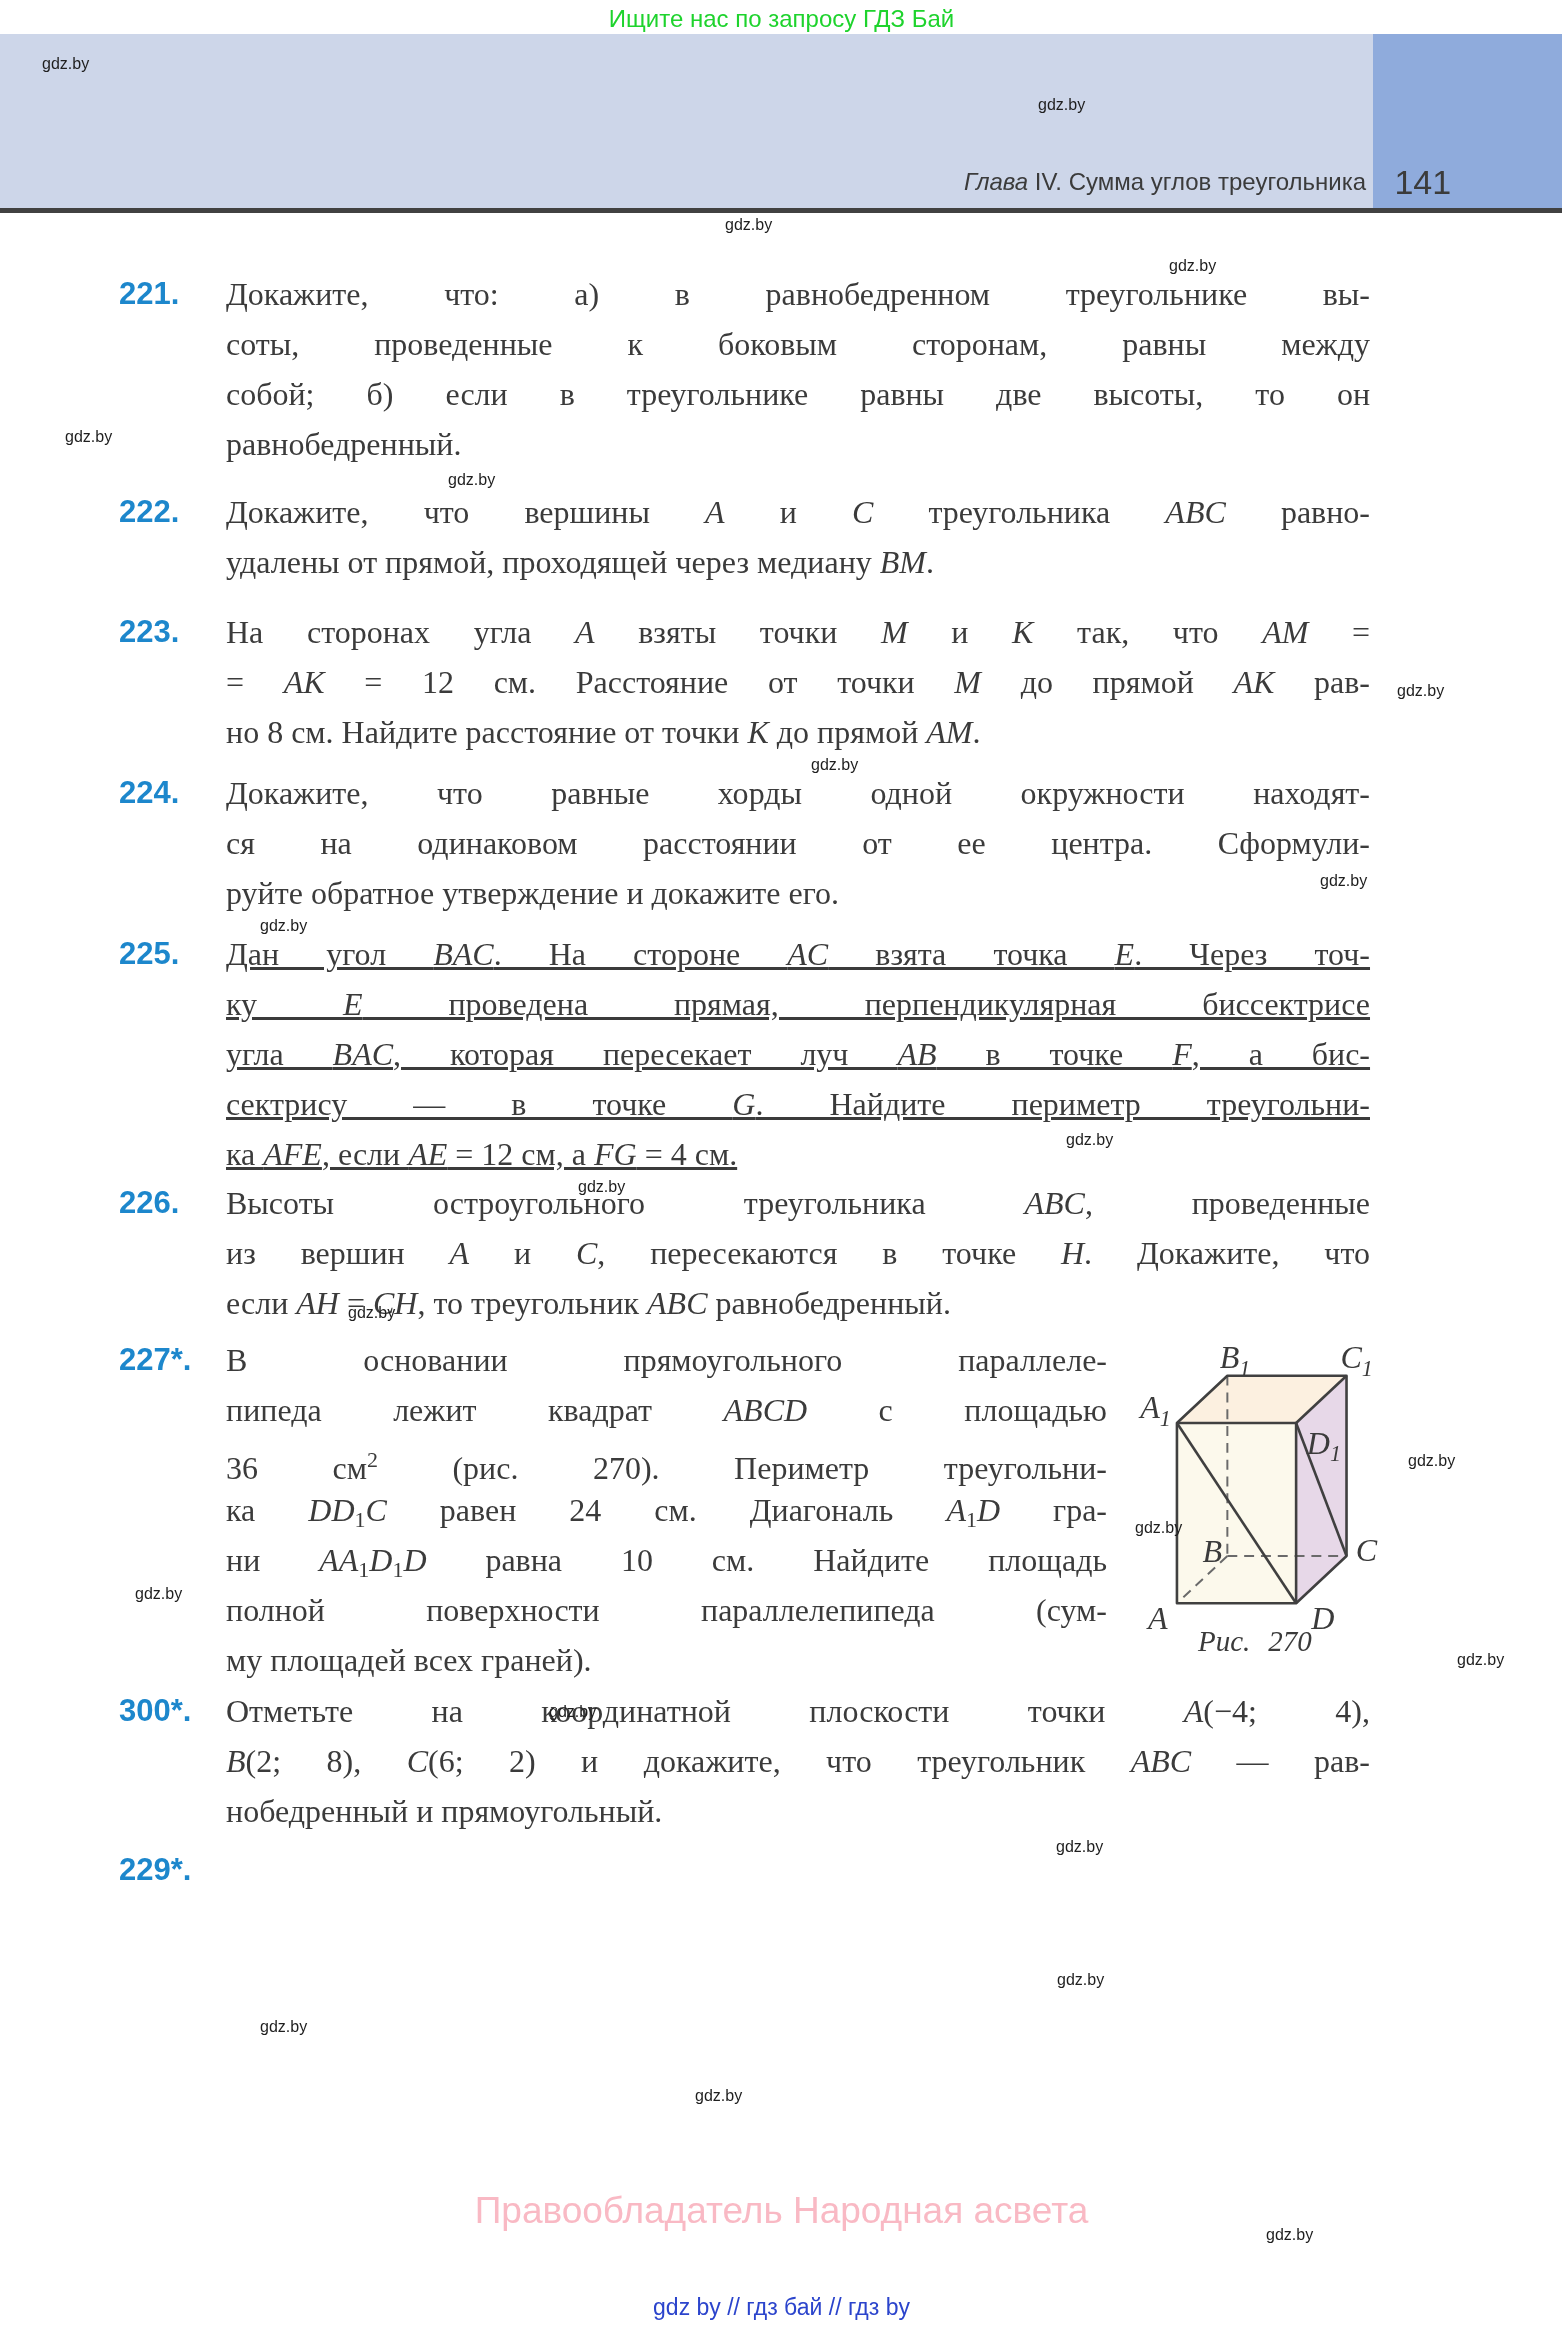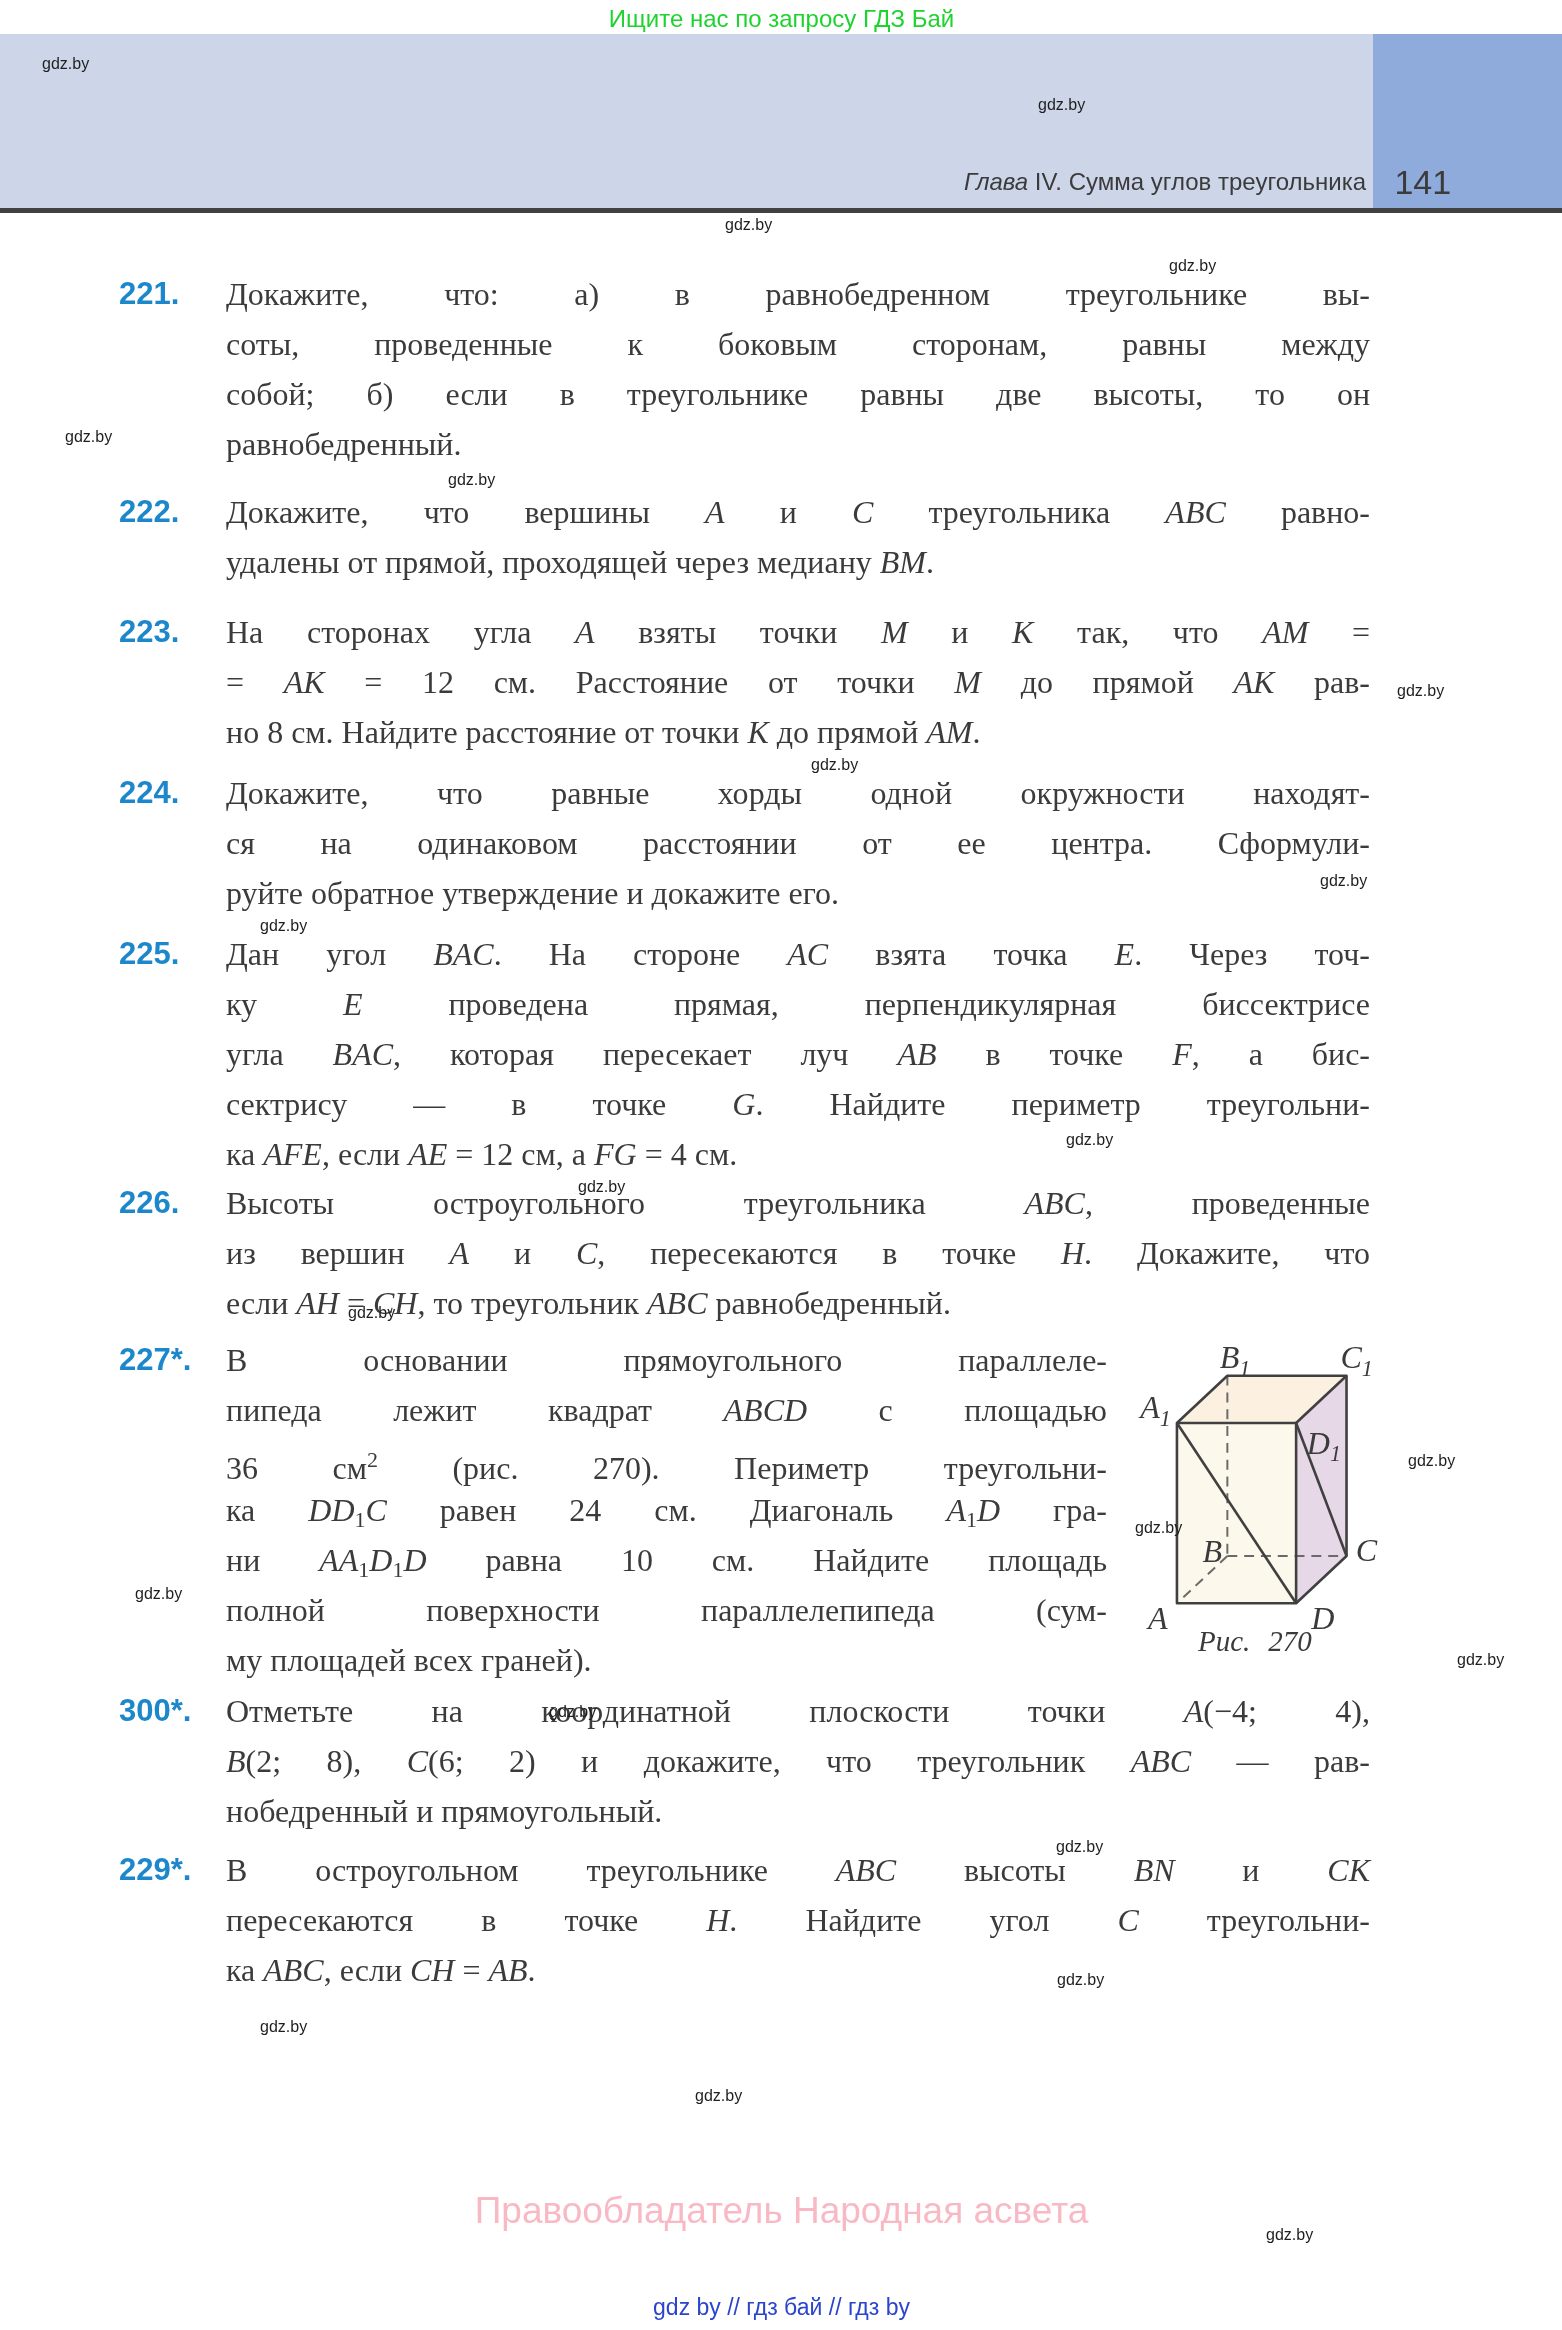--- a/index.html
+++ b/index.html
@@ -94,21 +94,21 @@
     font-size:37px; color:var(--pink,#f9b9c4);
   }
   .bottom-links{
     position:absolute; top:2294px; left:0; width:100%;
     text-align:center;
     font-family:"Liberation Sans", sans-serif;
     font-size:23px; color:var(--footer-blue,#2b44cc);
   }
   
   .p221{top:269px;} .p222{top:487px;} .p223{top:607px;}
-  .p224{top:768px;} .p225{top:929px;} .p226{top:1178px;}
+  .p224{top:768px;} .p225{top:929px;text-decoration:underline;} .p226{top:1178px;}
   .p227{top:1335px;} .p228{top:1686px;} .p229{top:1845px;}
 </style>
 </head>
 <body>
 
 <div class="page">
 
   <div class="top-link">Ищите нас по запросу ГДЗ Бай</div>
 
   <div class="header-band">
@@ -185,25 +185,20 @@
     <div class="problem p228">
       <span class="pnum">300*.</span>
       <div class="ptext">
           <div class="line">Отметьте на координатной плоскости точки <i>A</i>(−4; 4),</div>
           <div class="line"><i>B</i>(2; 8), <i>C</i>(6; 2) и докажите, что треугольник <i>ABC</i> — рав-</div>
           <div class="line last">нобедренный и прямоугольный.</div>
         </div>
     </div>
     <div class="problem p229">
       <span class="pnum">229*.</span>
-      <div class="ptext">
-          <div class="line">В остроугольном треугольнике <i>ABC</i> высоты <i>BN</i> и <i>CK</i></div>
-          <div class="line">пересекаются в точке <i>H</i>. Найдите угол <i>C</i> треугольни-</div>
-          <div class="line last">ка <i>ABC</i>, если <i>CH</i> = <i>AB</i>.</div>
-        </div>
     </div>
   </div>
 
   <svg class="figure" width="275" height="344" viewBox="0 0 360 450">
 
     <polygon points="68,102 134,40 290,40 224,102" style="fill:var(--face-top)"></polygon>
     <polygon points="68,102 224,102 224,338 68,338" style="fill:var(--face-front)"></polygon>
     <polygon points="224,102 290,40 290,276 224,338" style="fill:var(--face-right)"></polygon>
 
     <line class="hidden-edge" x1="134" y1="40" x2="134" y2="276"></line>

